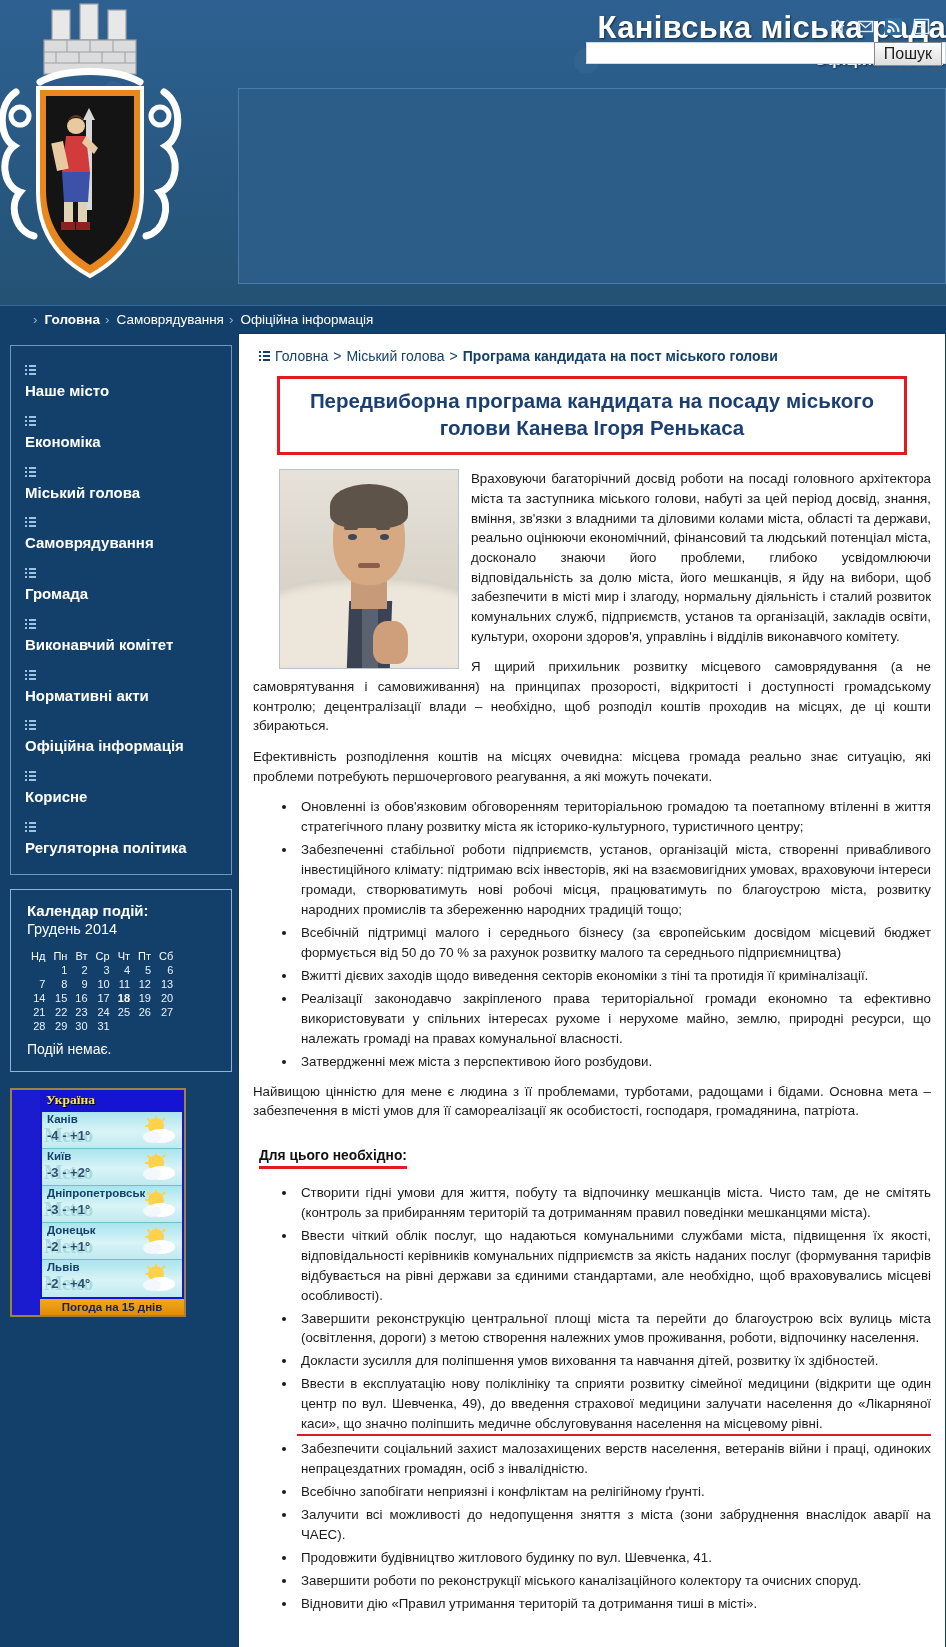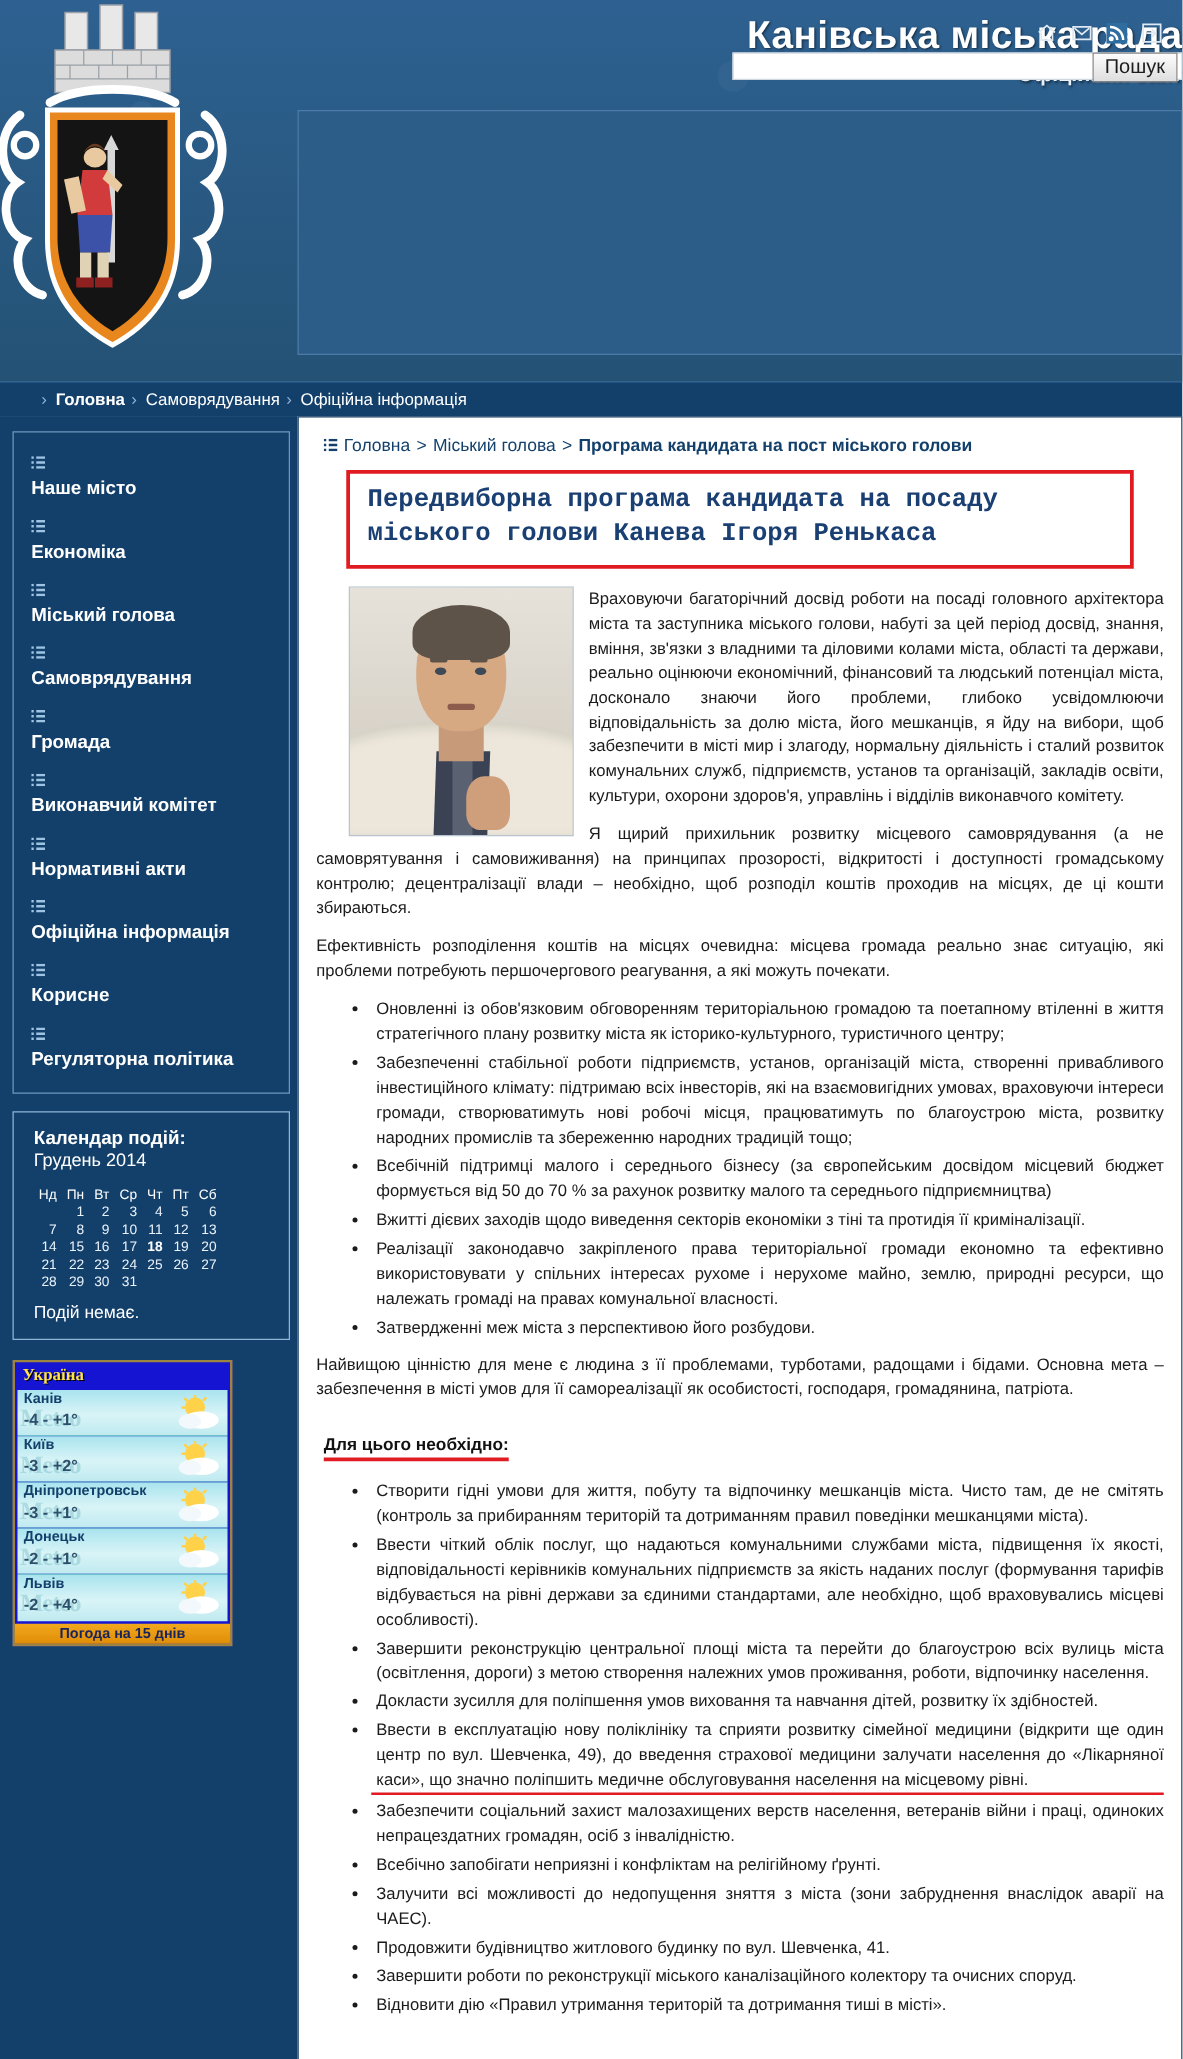--- a/index.html
+++ b/index.html
@@ -159,20 +159,21 @@
   }
   .cal-table td.today { font-weight: bold; color: #ffffff; }
   .cal-none { margin-top: 8px; font-size: 14px; }
 
   
   .weather {
     margin: 16px 6px 0 10px;
     width: 176px;
     border: 2px solid #9c8440;
     background: #1b1bd0;
+    padding-left: 28px;
   }
   .weather-head {
     background: #1414d2;
     color: #ffe14d;
     font-weight: bold;
     font-size: 13.5px;
     padding: 2px 6px;
     font-family: "Liberation Serif", serif;
     text-shadow: 1px 1px 0 #000;
   }
@@ -218,21 +219,21 @@
   }
   .crumb .c-link { color: #13406b; text-decoration: none; cursor: pointer; }
   .crumb .c-cur { font-weight: bold; color: #13406b; }
   .crumb .c-sep { color: #13406b; }
   .crumb-icon { width: 11px; height: 10px; display:block; }
 
   .title-box {
     border: 3px solid #e01b22;
     margin: 2px 24px 14px 24px;
     padding: 9px 14px 11px 14px;
-    font-family: Liberation Mono, monospace;
+    text-align: center;
   }
   .title-box h1 {
     margin: 0;
     font-size: 20.5px; line-height: 1.3;
     font-weight: bold; color: #1a3f73;
   }
 
   .intro { overflow: hidden; }
   .portrait {
     float: left;

